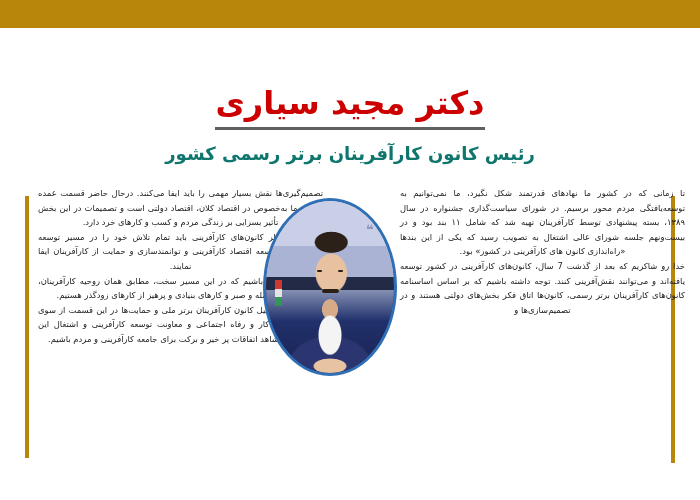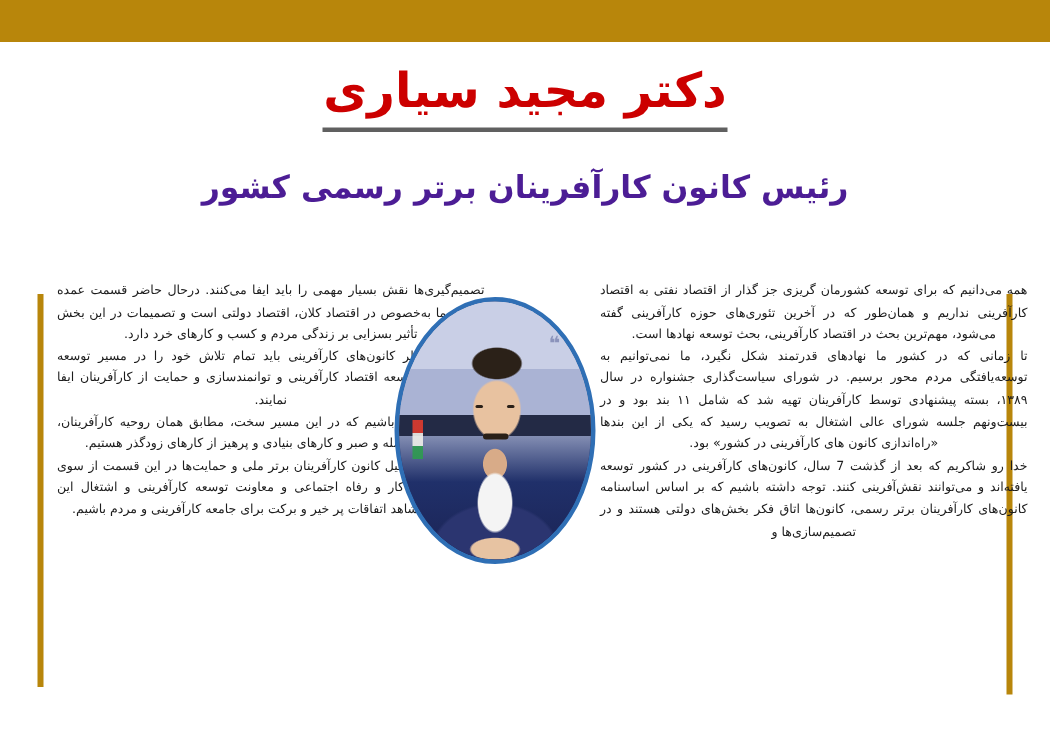--- a/index.html
+++ b/index.html
@@ -37,21 +37,21 @@
   
   .header {
     position: absolute;
     left: 0;
     top: 28px;
     width: 700px;
     height: 152px;
     display: flex;
     flex-direction: column;
     align-items: center;
-    justify-content: center;
+    justify-content: flex-end;
     padding-bottom: 12px;
     box-sizing: border-box;
   }
   .headline {
     color: #cc0000;
     font-size: 32px;
     font-weight: bold;
     letter-spacing: -0.5px;
     line-height: 1.1;
     direction: rtl;
@@ -59,27 +59,27 @@
     white-space: nowrap;
     margin: 0 0 6px 0;
   }
   .title-rule {
     width: 270px;
     height: 3px;
     background: #606060;
     margin: 0 0 9px 0;
   }
   .subhead {
-    color: #4c1d95;
-    font-size: 21px;
+    color: #0f766e;
+    font-size: 18px;
     font-weight: bold;
     direction: rtl;
     text-align: center;
     white-space: nowrap;
-    margin: 16px;
+    margin: 4px;
   }
 
   
   .rule-v {
     position: absolute;
     width: 4px;
     background: #b8860b;
     top: 196px;
   }
   .rule-v.left  { left: 25px;  height: 262px; }
@@ -210,21 +210,20 @@
     <div class="eye l"></div>
     <div class="eye r"></div>
     <div class="moustache"></div>
     <div class="flag"></div>
     <div class="quote">❝</div>
   </div>
 
   <div class="columns">
 
     <div class="col col-right">
-      <p>همه می‌دانیم که برای توسعه کشورمان گریزی جز گذار از اقتصاد نفتی به اقتصاد کارآفرینی نداریم و همان‌طور که در آخرین تئوری‌های حوزه کارآفرینی گفته می‌شود، مهم‌ترین بحث در اقتصاد کارآفرینی، بحث توسعه نهادها است.</p>
       <p>تا زمانی که در کشور ما نهادهای قدرتمند شکل نگیرد، ما نمی‌توانیم به توسعه‌یافتگی مردم محور برسیم. در شورای سیاست‌گذاری جشنواره در سال ۱۳۸۹، بسته پیشنهادی توسط کارآفرینان تهیه شد که شامل ۱۱ بند بود و در بیست‌ونهم جلسه شورای عالی اشتغال به تصویب رسید که یکی از این بندها «راه‌اندازی کانون های کارآفرینی در کشور» بود.</p>
       <p>خدا رو شاکریم که بعد از گذشت 7 سال، کانون‌های کارآفرینی در کشور توسعه یافته‌اند و می‌توانند نقش‌آفرینی کنند. توجه داشته باشیم که بر اساس اساسنامه کانون‌های کارآفرینان برتر رسمی، کانون‌ها اتاق فکر بخش‌های دولتی هستند و در تصمیم‌سازی‌ها و</p>
     </div>
 
     <div class="col col-left">
       <p>تصمیم‌گیری‌ها نقش بسیار مهمی را باید ایفا می‌کنند. درحال حاضر قسمت عمده اقتصاد ما به‌خصوص در اقتصاد کلان، اقتصاد دولتی است و تصمیمات در این بخش تأثیر بسزایی بر زندگی مردم و کسب و کارهای خرد دارد.</p>
       <p>به همین خاطر کانون‌های کارآفرینی باید تمام تلاش خود را در مسیر توسعه کارآفرینی و توسعه اقتصاد کارآفرینی و توانمندسازی و حمایت از کارآفرینان ایفا نمایند.</p>
       <p>باید توجه داشته باشیم که در این مسیر سخت، مطابق همان روحیه کارآفرینان، نیازمند حوصله و صبر و کارهای بنیادی و پرهیز از کارهای زودگذر هستیم.</p>
       <p>امیدواریم با تشکیل کانون کارآفرینان برتر ملی و حمایت‌ها در این قسمت از سوی وزارت تعاون، کار و رفاه اجتماعی و معاونت توسعه کارآفرینی و اشتغال این وزارتخانه شاهد اتفاقات پر خیر و برکت برای جامعه کارآفرینی و مردم باشیم.</p>
     </div>

